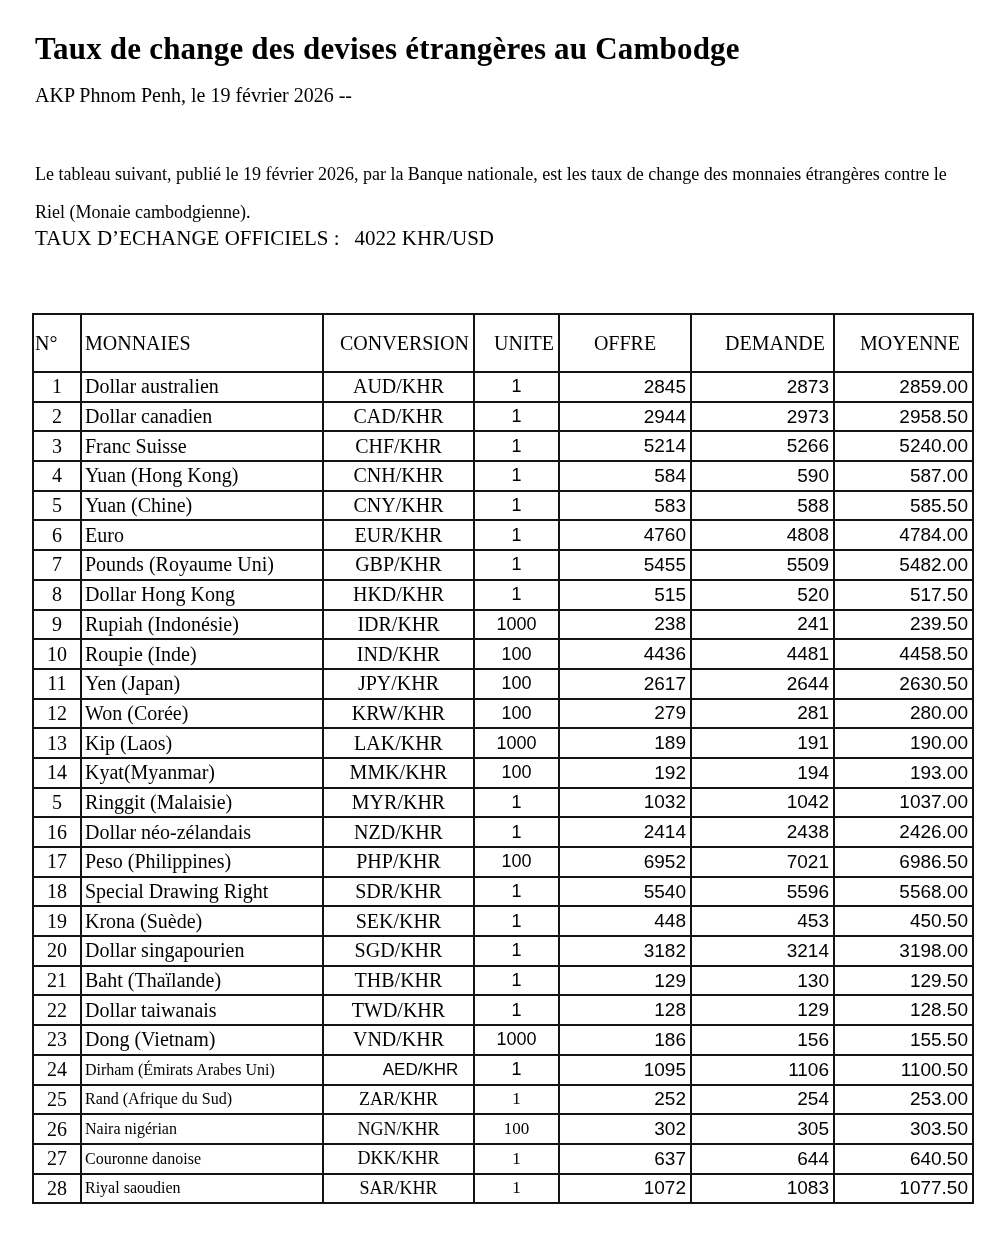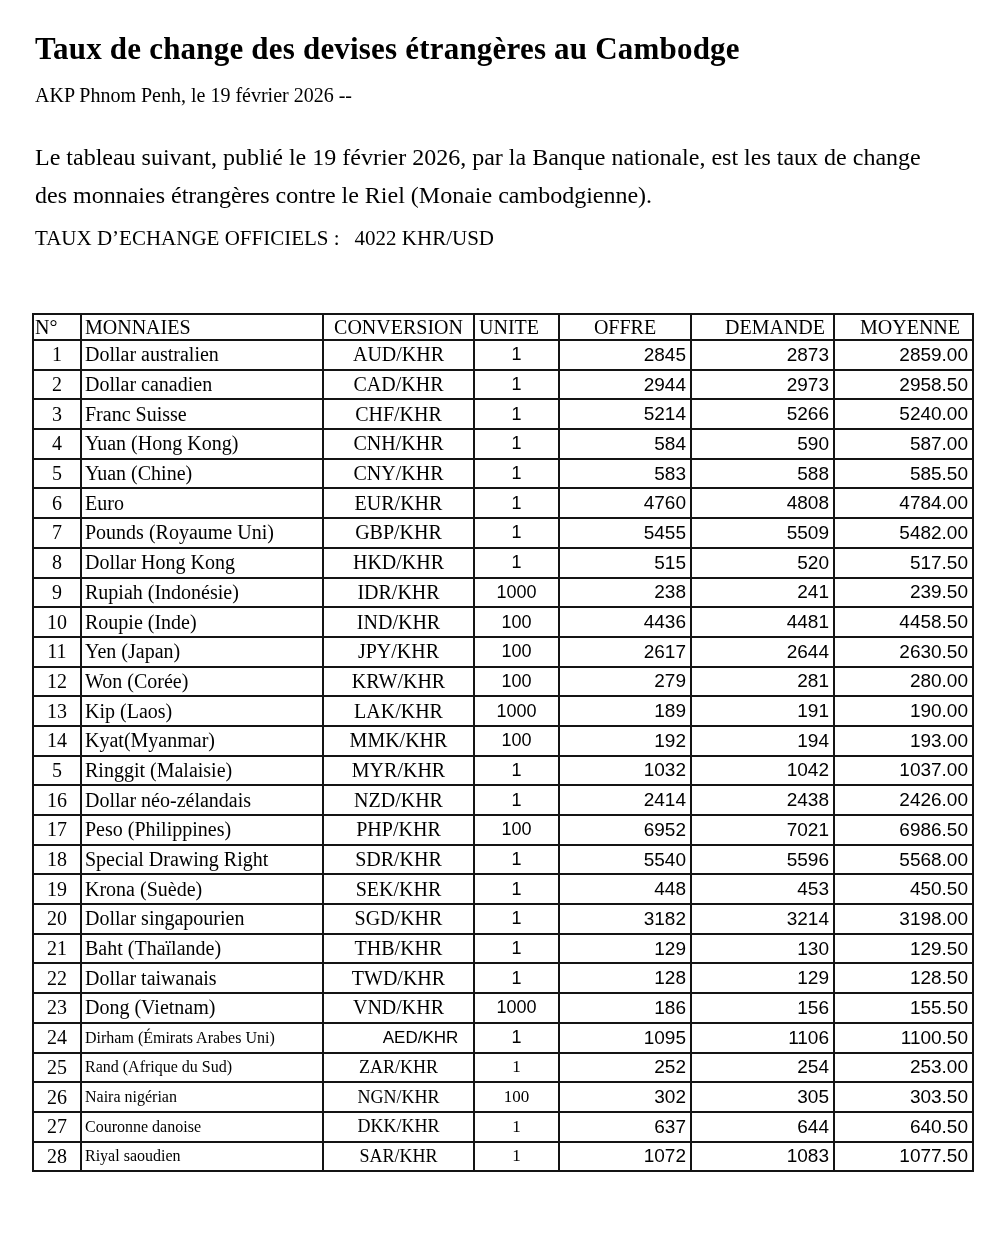--- a/index.html
+++ b/index.html
@@ -8,43 +8,43 @@
     color:#000; font-family:"Liberation Serif", serif; overflow:hidden;
   }
   .title {
     position:absolute; left:35px; top:10px;
     font-size:31px; font-weight:bold; white-space:nowrap; letter-spacing:0.2px;
   }
   .dateline {
     position:absolute; left:35px; top:84px; font-size:20px; white-space:nowrap;
   }
   .intro {
-    position:absolute; left:35px; top:114px; width:915px;
-    font-size:24px; line-height:38px;
+    position:absolute; left:35px; top:137px; width:915px;
+    font-size:18px; line-height:38px;
   }
   .official {
     position:absolute; left:35px; top:226px; font-size:21px; white-space:nowrap;
   }
   .official .value { margin-left:15px; }
 
   table.rates {
     position:absolute; left:32px; top:313px; width:940px;
     border-collapse:collapse; table-layout:fixed;
   }
   .rates th, .rates td {
     border:2px solid #141414; padding:0 4px;
     overflow:hidden; white-space:nowrap; font-weight:normal;
   }
   .rates th { font-size:20px; height:24px; }
   .rates td { height:27.7px; }
 
   th.h-no      { text-align:left;  padding-left:1px; }
   th.h-name    { text-align:left;  padding-left:3px; }
-  th.h-conv    { text-align:center; padding:0; }
-  th.h-unit    { text-align:left; }
+  th.h-conv    { text-align:center; padding:16px; }
+  th.h-unit    { text-align:right; }
   th.h-offre   { text-align:center; }
   th.h-demande { text-align:right; padding-right:8px; }
   th.h-moyenne { text-align:right; padding-right:12px; }
 
   td.c-no   { text-align:center; font-size:20px; }
   td.c-name { text-align:left;   font-size:20px; padding-left:3px; }
   td.c-conv { text-align:center; font-size:20px; }
   td.c-unit { text-align:center; font-family:"Liberation Sans", sans-serif; font-size:18px; }
   td.c-offre, td.c-demande, td.c-moyenne {
     text-align:right; font-family:"Liberation Sans", sans-serif; font-size:19px;

